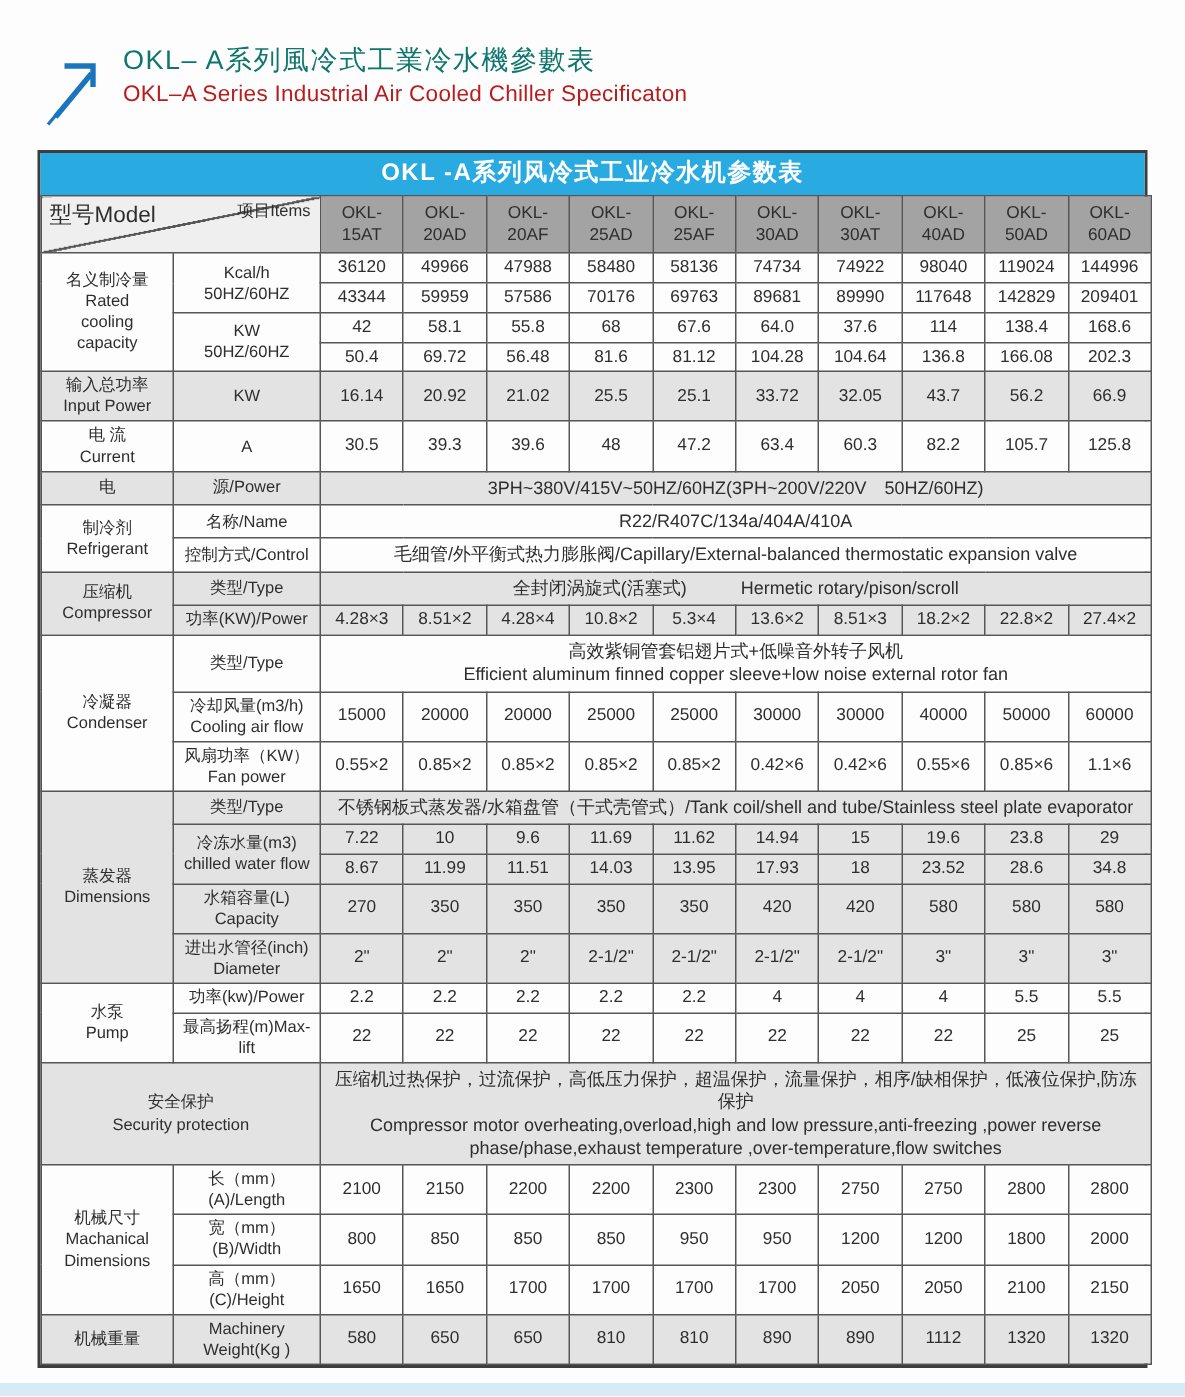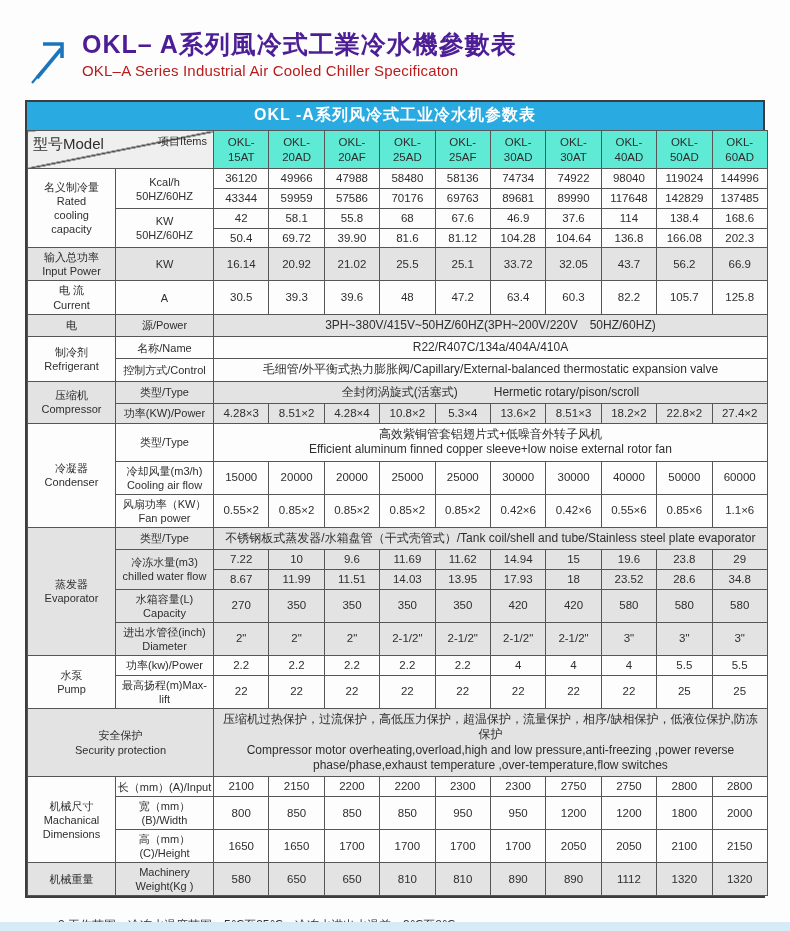--- a/index.html
+++ b/index.html
@@ -5,34 +5,34 @@
   html,body{margin:0;padding:0;}
   body{
     width:790px;height:931px;position:relative;overflow:hidden;
     background:#fdfdfd;
     font-family:"Liberation Sans","DejaVu Sans",sans-serif;
     color:#2e2e2e;
   }
   
   .page-header{display:flex;align-items:flex-start;gap:12px;padding:30px 0 0 28px;}
   .logo{width:42px;height:56px;flex:0 0 auto;margin-top:2px;}
-  .title-zh{font-size:25px;font-weight:bold;color:#4c1d95;letter-spacing:1px;line-height:1.15;}
+  .title-zh{font-size:18px;font-weight:normal;color:#0f766e;letter-spacing:1px;line-height:1.15;}
   .title-en{font-size:15px;color:#b91c1c;margin-top:3px;letter-spacing:.2px;}
   
   .table-wrap{margin:12px 0 0 25px;width:740px;border:2px solid #3d3d3d;box-sizing:border-box;background:#fdfdfd;}
   .table-caption{background:var(--header-bar,#29aae1);color:#fff;text-align:center;
     font-size:16px;font-weight:bold;padding:3px 6px 4px;letter-spacing:1px;}
   table{border-collapse:collapse;width:100%;table-layout:fixed;}
   td{border:1px solid #565656;font-size:11px;text-align:center;vertical-align:middle;
      padding:2px 1px;line-height:1.28;white-space:pre-line;word-wrap:break-word;}
   td.val{font-size:11.5px;}
   td.merged{font-size:12px;padding:3px 4px;}
   td.cat{font-size:11px;}
   td.lab{font-size:11px;margin-left:34px;}
-  td.model-header{font-size:11.5px;padding:4px 1px;background:#5eead4;}
+  td.model-header{font-size:11.5px;padding:4px 1px;background:#a3a3a3;}
   .bg-gray{background:#e3e3e3;}
   .bg-light{background:#fdfdfd;}
   
   td.corner{position:relative;background:#efefef;height:32px;
     background-image:linear-gradient(to bottom right,
       transparent calc(50% - 0.8px), #565656 calc(50% - 0.8px),
       #565656 calc(50% + 0.8px), transparent calc(50% + 0.8px));}
   .corner-model{position:absolute;left:5px;bottom:15px;font-size:15px;}
   .corner-items{position:absolute;right:6px;top:3px;font-size:11px;}
   
@@ -111,40 +111,40 @@
         <tr>
           <td class="val bg-light">43344</td>
           <td class="val bg-light">59959</td>
           <td class="val bg-light">57586</td>
           <td class="val bg-light">70176</td>
           <td class="val bg-light">69763</td>
           <td class="val bg-light">89681</td>
           <td class="val bg-light">89990</td>
           <td class="val bg-light">117648</td>
           <td class="val bg-light">142829</td>
-          <td class="val bg-light">137485</td>
+          <td class="val bg-light">209401</td>
         </tr>
         <tr>
           <td class="lab bg-light" rowspan="2">KW
 50HZ/60HZ</td>
           <td class="val bg-light">42</td>
           <td class="val bg-light">58.1</td>
           <td class="val bg-light">55.8</td>
           <td class="val bg-light">68</td>
           <td class="val bg-light">67.6</td>
-          <td class="val bg-light">46.9</td>
+          <td class="val bg-light">64.0</td>
           <td class="val bg-light">37.6</td>
           <td class="val bg-light">114</td>
           <td class="val bg-light">138.4</td>
           <td class="val bg-light">168.6</td>
         </tr>
         <tr>
           <td class="val bg-light">50.4</td>
           <td class="val bg-light">69.72</td>
-          <td class="val bg-light">39.90</td>
+          <td class="val bg-light">56.48</td>
           <td class="val bg-light">81.6</td>
           <td class="val bg-light">81.12</td>
           <td class="val bg-light">104.28</td>
           <td class="val bg-light">104.64</td>
           <td class="val bg-light">136.8</td>
           <td class="val bg-light">166.08</td>
           <td class="val bg-light">202.3</td>
         </tr>
         <tr>
           <td class="cat bg-gray" rowspan="1">输入总功率
@@ -240,21 +240,21 @@
           <td class="val bg-light">0.85×2</td>
           <td class="val bg-light">0.85×2</td>
           <td class="val bg-light">0.42×6</td>
           <td class="val bg-light">0.42×6</td>
           <td class="val bg-light">0.55×6</td>
           <td class="val bg-light">0.85×6</td>
           <td class="val bg-light">1.1×6</td>
         </tr>
         <tr>
           <td class="cat bg-gray" rowspan="5">蒸发器
-Evaporator</td>
+Dimensions</td>
           <td class="lab bg-gray">类型/Type</td>
           <td class="merged bg-gray" colspan="10">不锈钢板式蒸发器/水箱盘管（干式壳管式）/Tank coil/shell and tube/Stainless steel plate evaporator</td>
         </tr>
         <tr>
           <td class="lab bg-gray" rowspan="2">冷冻水量(m3)
 chilled water flow</td>
           <td class="val bg-gray">7.22</td>
           <td class="val bg-gray">10</td>
           <td class="val bg-gray">9.6</td>
           <td class="val bg-gray">11.69</td>
@@ -336,21 +336,21 @@
         <tr>
           <td class="cat bg-gray" rowspan="1" colspan="2">安全保护
 Security protection</td>
           <td class="merged bg-gray" colspan="10">压缩机过热保护，过流保护，高低压力保护，超温保护，流量保护，相序/缺相保护，低液位保护,防冻保护
 Compressor motor overheating,overload,high and low pressure,anti-freezing ,power reverse phase/phase,exhaust temperature ,over-temperature,flow switches</td>
         </tr>
         <tr>
           <td class="cat bg-light" rowspan="3">机械尺寸
 Machanical
 Dimensions</td>
-          <td class="lab bg-light">长（mm）(A)/Input</td>
+          <td class="lab bg-light">长（mm）(A)/Length</td>
           <td class="val bg-light">2100</td>
           <td class="val bg-light">2150</td>
           <td class="val bg-light">2200</td>
           <td class="val bg-light">2200</td>
           <td class="val bg-light">2300</td>
           <td class="val bg-light">2300</td>
           <td class="val bg-light">2750</td>
           <td class="val bg-light">2750</td>
           <td class="val bg-light">2800</td>
           <td class="val bg-light">2800</td>

